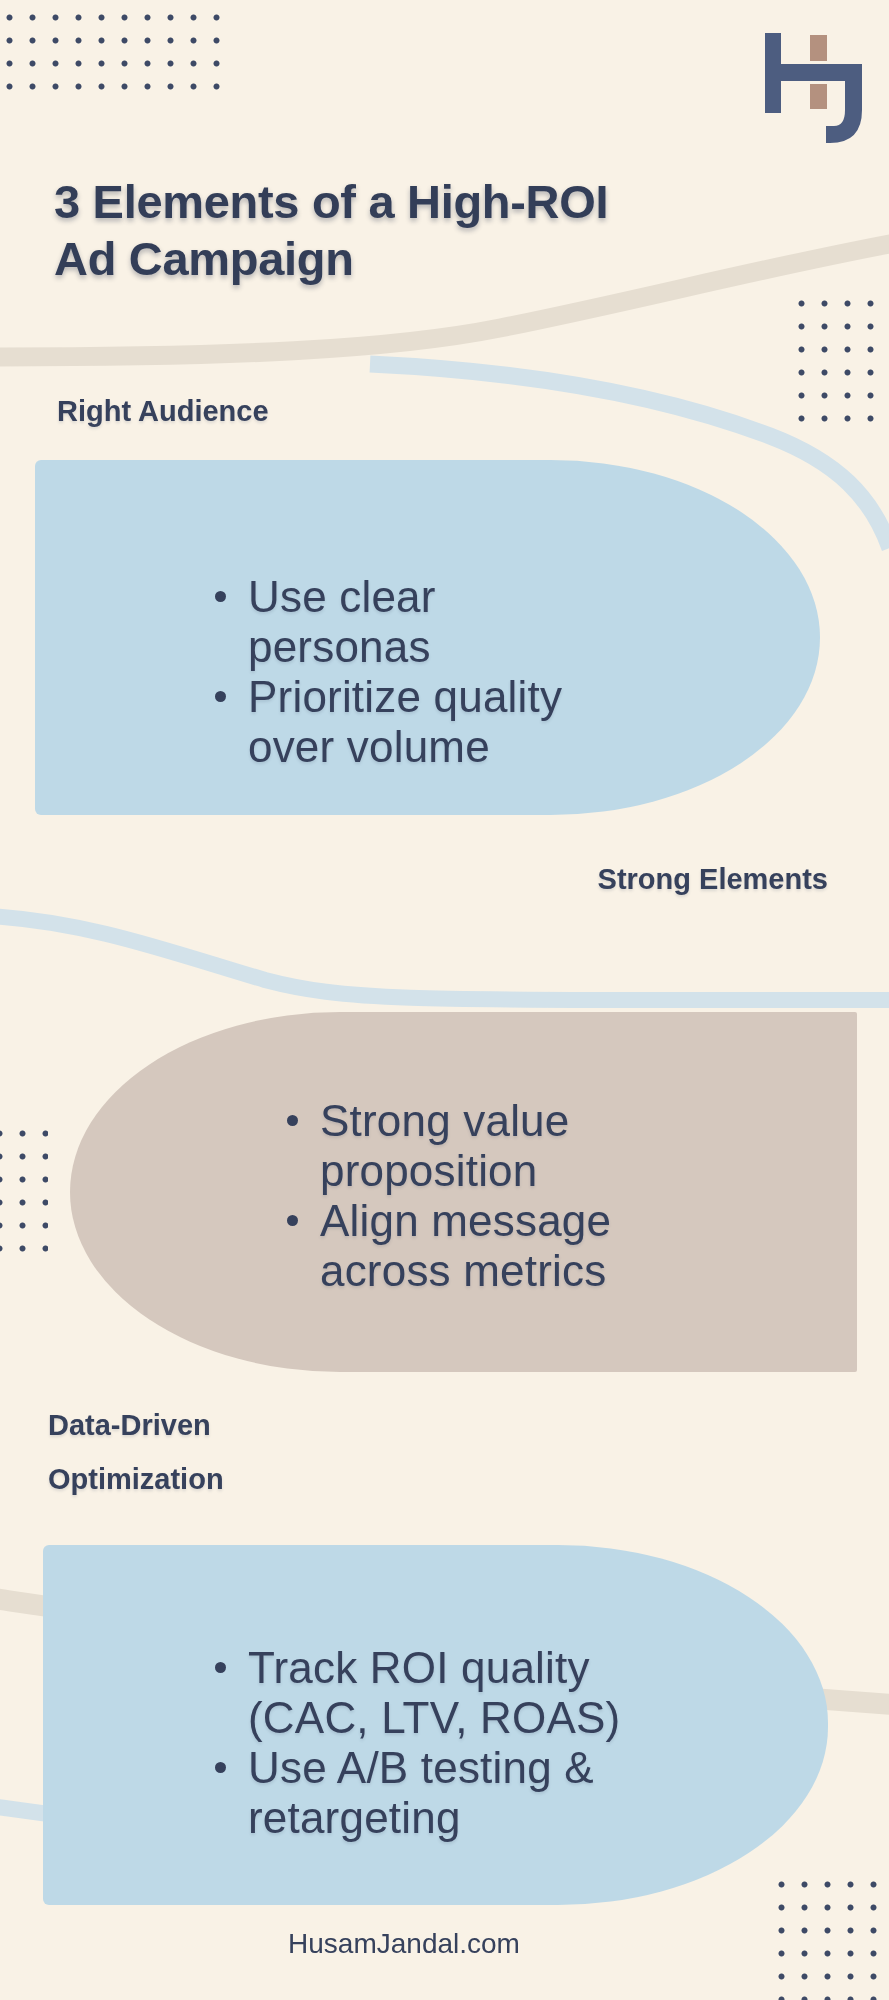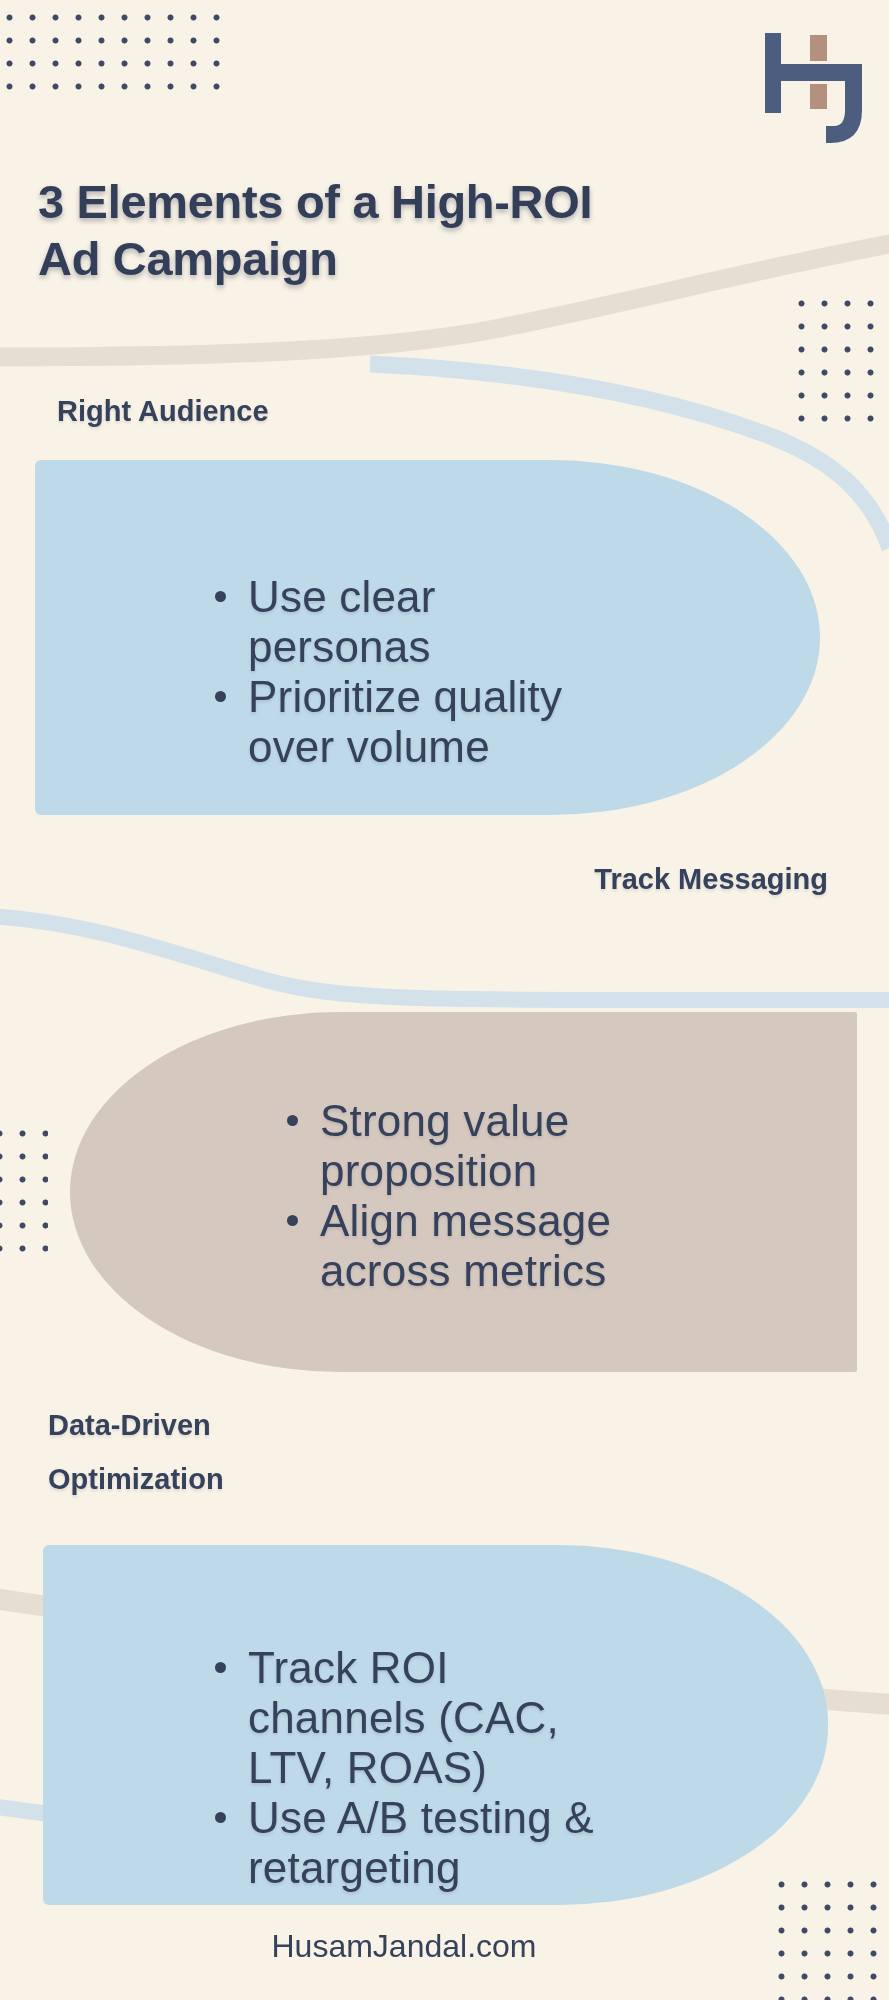--- a/index.html
+++ b/index.html
@@ -24,21 +24,21 @@
   #dots-tl{left:-2px;top:6px;width:232px;height:94px;}
   #dots-ru{left:790px;top:292px;width:99px;height:139px;}
   #dots-lm{left:-12px;top:1122px;width:60px;height:140px;}
   #dots-br{left:770px;top:1873px;width:119px;height:127px;}
 
   .title{
     position:absolute;left:38px;top:142px;width:680px;
     font-size:47px;font-weight:700;line-height:57px;color:var(--title);
     letter-spacing:-0.3px;text-shadow:0 3px 5px rgba(40,50,75,0.32);
   }
-  .title span{display:block;}
+  .title span{display:block;margin-left:16px;}
 
   .heading{
     position:absolute;font-size:29px;line-height:54px;font-weight:700;color:var(--ink);
     text-shadow:0 2px 3px rgba(54,65,92,0.15);
   }
   #heading-1{left:57px;top:384px;white-space:nowrap;}
   #heading-2{right:61px;top:852px;width:240px;text-align:right;}
   #heading-3{left:48px;top:1398px;width:300px;}
 
   .card{position:absolute;}
@@ -67,21 +67,21 @@
   .bullets li::before{
     content:"";position:absolute;left:-33px;top:19px;width:11px;height:11px;
     border-radius:50%;background:var(--ink);
   }
   #card-1 .bullets{left:213px;top:112px;width:360px;}
   #card-2 .bullets{left:250px;top:84px;width:345px;}
   #card-3 .bullets{left:205px;top:98px;width:380px;}
 
   .footer{
     position:absolute;left:0;top:1928px;width:808px;text-align:center;
-    font-size:32px;color:var(--ink);
+    font-size:28px;color:var(--ink);
   }
 </style>
 </head>
 <body>
 
 <div class="canvas">
 
   <svg class="deco" viewBox="0 0 889 2000" aria-hidden="true">
 
     <path d="M 370 364 C 540 372 670 398 770 436 C 838 462 872 498 890 548" fill="none" stroke="var(--curve_blue,#d3e2ea)" stroke-width="17"></path>
@@ -115,33 +115,33 @@
 
   <div class="heading" id="heading-1">Right Audience</div>
 
   <div class="card" id="card-1">
     <ul class="bullets">
       <li>Use clear personas</li>
       <li>Prioritize quality over volume</li>
     </ul>
   </div>
 
-  <div class="heading" id="heading-2">Track Messaging</div>
+  <div class="heading" id="heading-2">Strong Elements</div>
 
   <div class="card" id="card-2">
     <ul class="bullets">
       <li>Strong value proposition</li>
       <li>Align message across metrics</li>
     </ul>
   </div>
 
   <div class="heading" id="heading-3">Data-Driven Optimization</div>
 
   <div class="card" id="card-3">
     <ul class="bullets">
-      <li>Track ROI channels (CAC, LTV, ROAS)</li>
+      <li>Track ROI quality (CAC, LTV, ROAS)</li>
       <li>Use A/B testing &amp; retargeting</li>
     </ul>
   </div>
 
   <div class="footer">HusamJandal.com</div>
 
 </div>
 
 </body></html>

